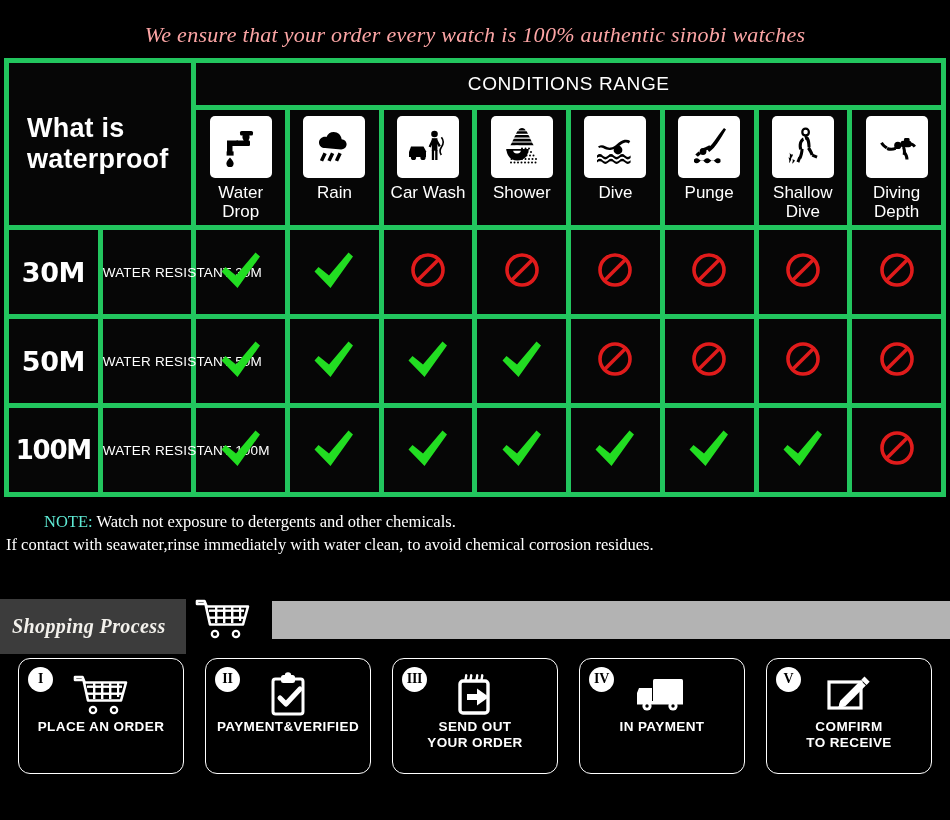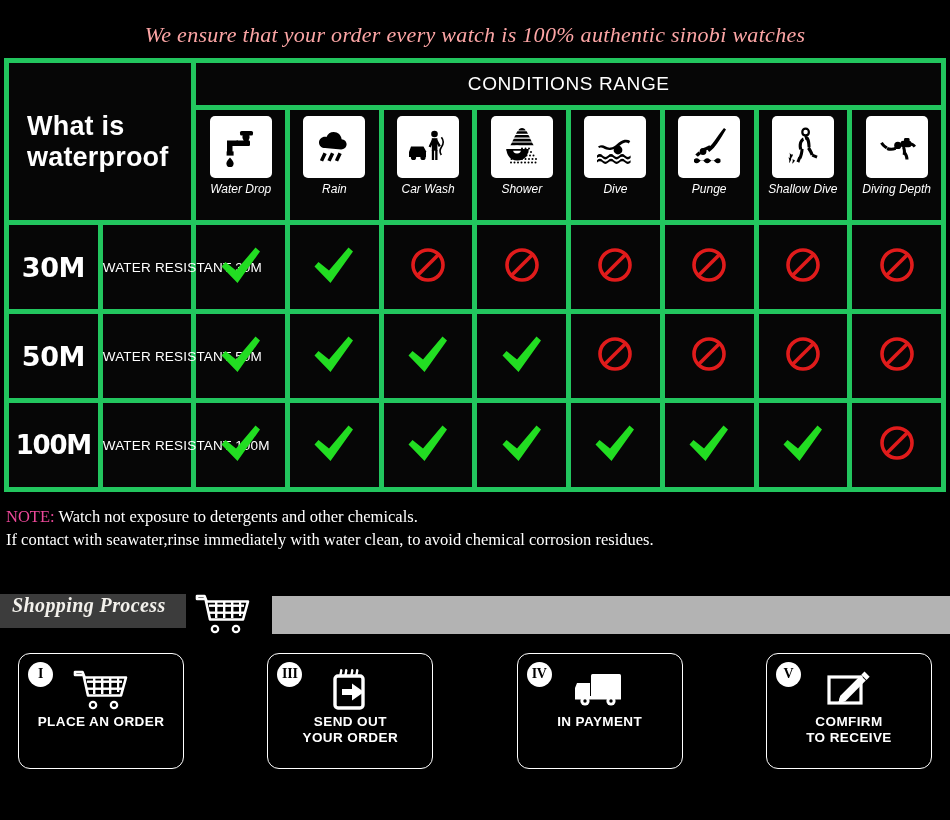--- a/index.html
+++ b/index.html
@@ -76,22 +76,21 @@
     background: #ffffff;
     border-radius: 5px;
     margin: 0 auto 5px auto;
     display: flex;
     align-items: center;
     justify-content: center;
     overflow: hidden;
   }
   .icon-tile svg { display: block; }
   .cond-label {
-    font-size: 12px;
-    font-style: italic;
+    font-size: 17px;
     color: #fff;
     line-height: 1.12;
     padding: 0 2px 4px 2px;
   }
 
   
   .depth-cell {
     width: 95px;
     text-align: center;
     vertical-align: middle;
@@ -125,34 +124,35 @@
   .mark { display: inline-block; line-height: 0; }
 
   
   .note {
     font-family: "Liberation Serif", serif;
     font-size: 16.5px;
     color: #ffffff;
     padding: 13px 0 0 6px;
     line-height: 1.42;
   }
-  .note .note-kw { color: #ec4899; }
+  .note .note-kw { color: #5eead4; margin-left: 38px; }
 
   
   .proc-bar {
     position: relative;
     height: 42px;
     margin-top: 42px;
   }
   .proc-bar .dark-band {
     position: absolute;
     left: 0; top: 0;
-    width: 186px; height: 34px;
+    width: 186px; height: 55px;
     background: #3c3c3c;
     display: flex;
+    align-items: center;
   }
   .proc-bar .dark-band .sp-label {
     font-family: "Liberation Serif", serif;
     font-style: italic;
     font-weight: 700;
     font-size: 20px;
     color: #f3f1ec;
     padding-left: 12px;
     letter-spacing: .4px;
   }
@@ -558,20 +558,36 @@
           <rect x="36" y="10" width="2.4" height="16"></rect>
           <rect x="44" y="10" width="2.2" height="14"></rect>
           <circle cx="20" cy="37" r="3.2" fill="none" stroke="#fff" stroke-width="2.2"></circle>
           <circle cx="41" cy="37" r="3.2" fill="none" stroke="#fff" stroke-width="2.2"></circle>
         </g>
       </svg>
     </div>
     <div class="step-label">PLACE AN ORDER</div>
   </div>
 
+  <div class="step">
+    <div class="numeral">II</div>
+    <div class="step-icon">
+      <svg width="44" height="46" viewBox="0 0 44 46">
+        <g fill="none" stroke="#fff" stroke-width="3">
+          <rect x="7" y="7" width="30" height="35" rx="2.5"></rect>
+        </g>
+        <g fill="#fff">
+          <rect x="15" y="3" width="14" height="8" rx="2.5"></rect>
+          <circle cx="22" cy="3.5" r="3.2"></circle>
+        </g>
+        <path d="M14 26l6 6 14-15" fill="none" stroke="#fff" stroke-width="5" stroke-linecap="round" stroke-linejoin="round"></path>
+      </svg>
+    </div>
+    <div class="step-label">PAYMENT&amp;VERIFIED</div>
+  </div>
 
   <div class="step">
     <div class="numeral">III</div>
     <div class="step-icon">
       <svg width="44" height="46" viewBox="0 0 44 46">
         <g fill="#fff">
           <path d="M13 2c1.2 0 1.6 1 1.4 2l-.8 4.2h-2.4L12 4c.1-1.2.2-2 1-2z"></path>
           <path d="M18 2c1.2 0 1.6 1 1.4 2l-.8 4.2h-2.4L17 4c.1-1.2.2-2 1-2z"></path>
           <path d="M24 2c1.2 0 1.6 1 1.4 2l-.8 4.2h-2.4L23 4c.1-1.2.2-2 1-2z"></path>
           <path d="M29 2c1.2 0 1.6 1 1.4 2l-.8 4.2h-2.4L28 4c.1-1.2.2-2 1-2z"></path>

